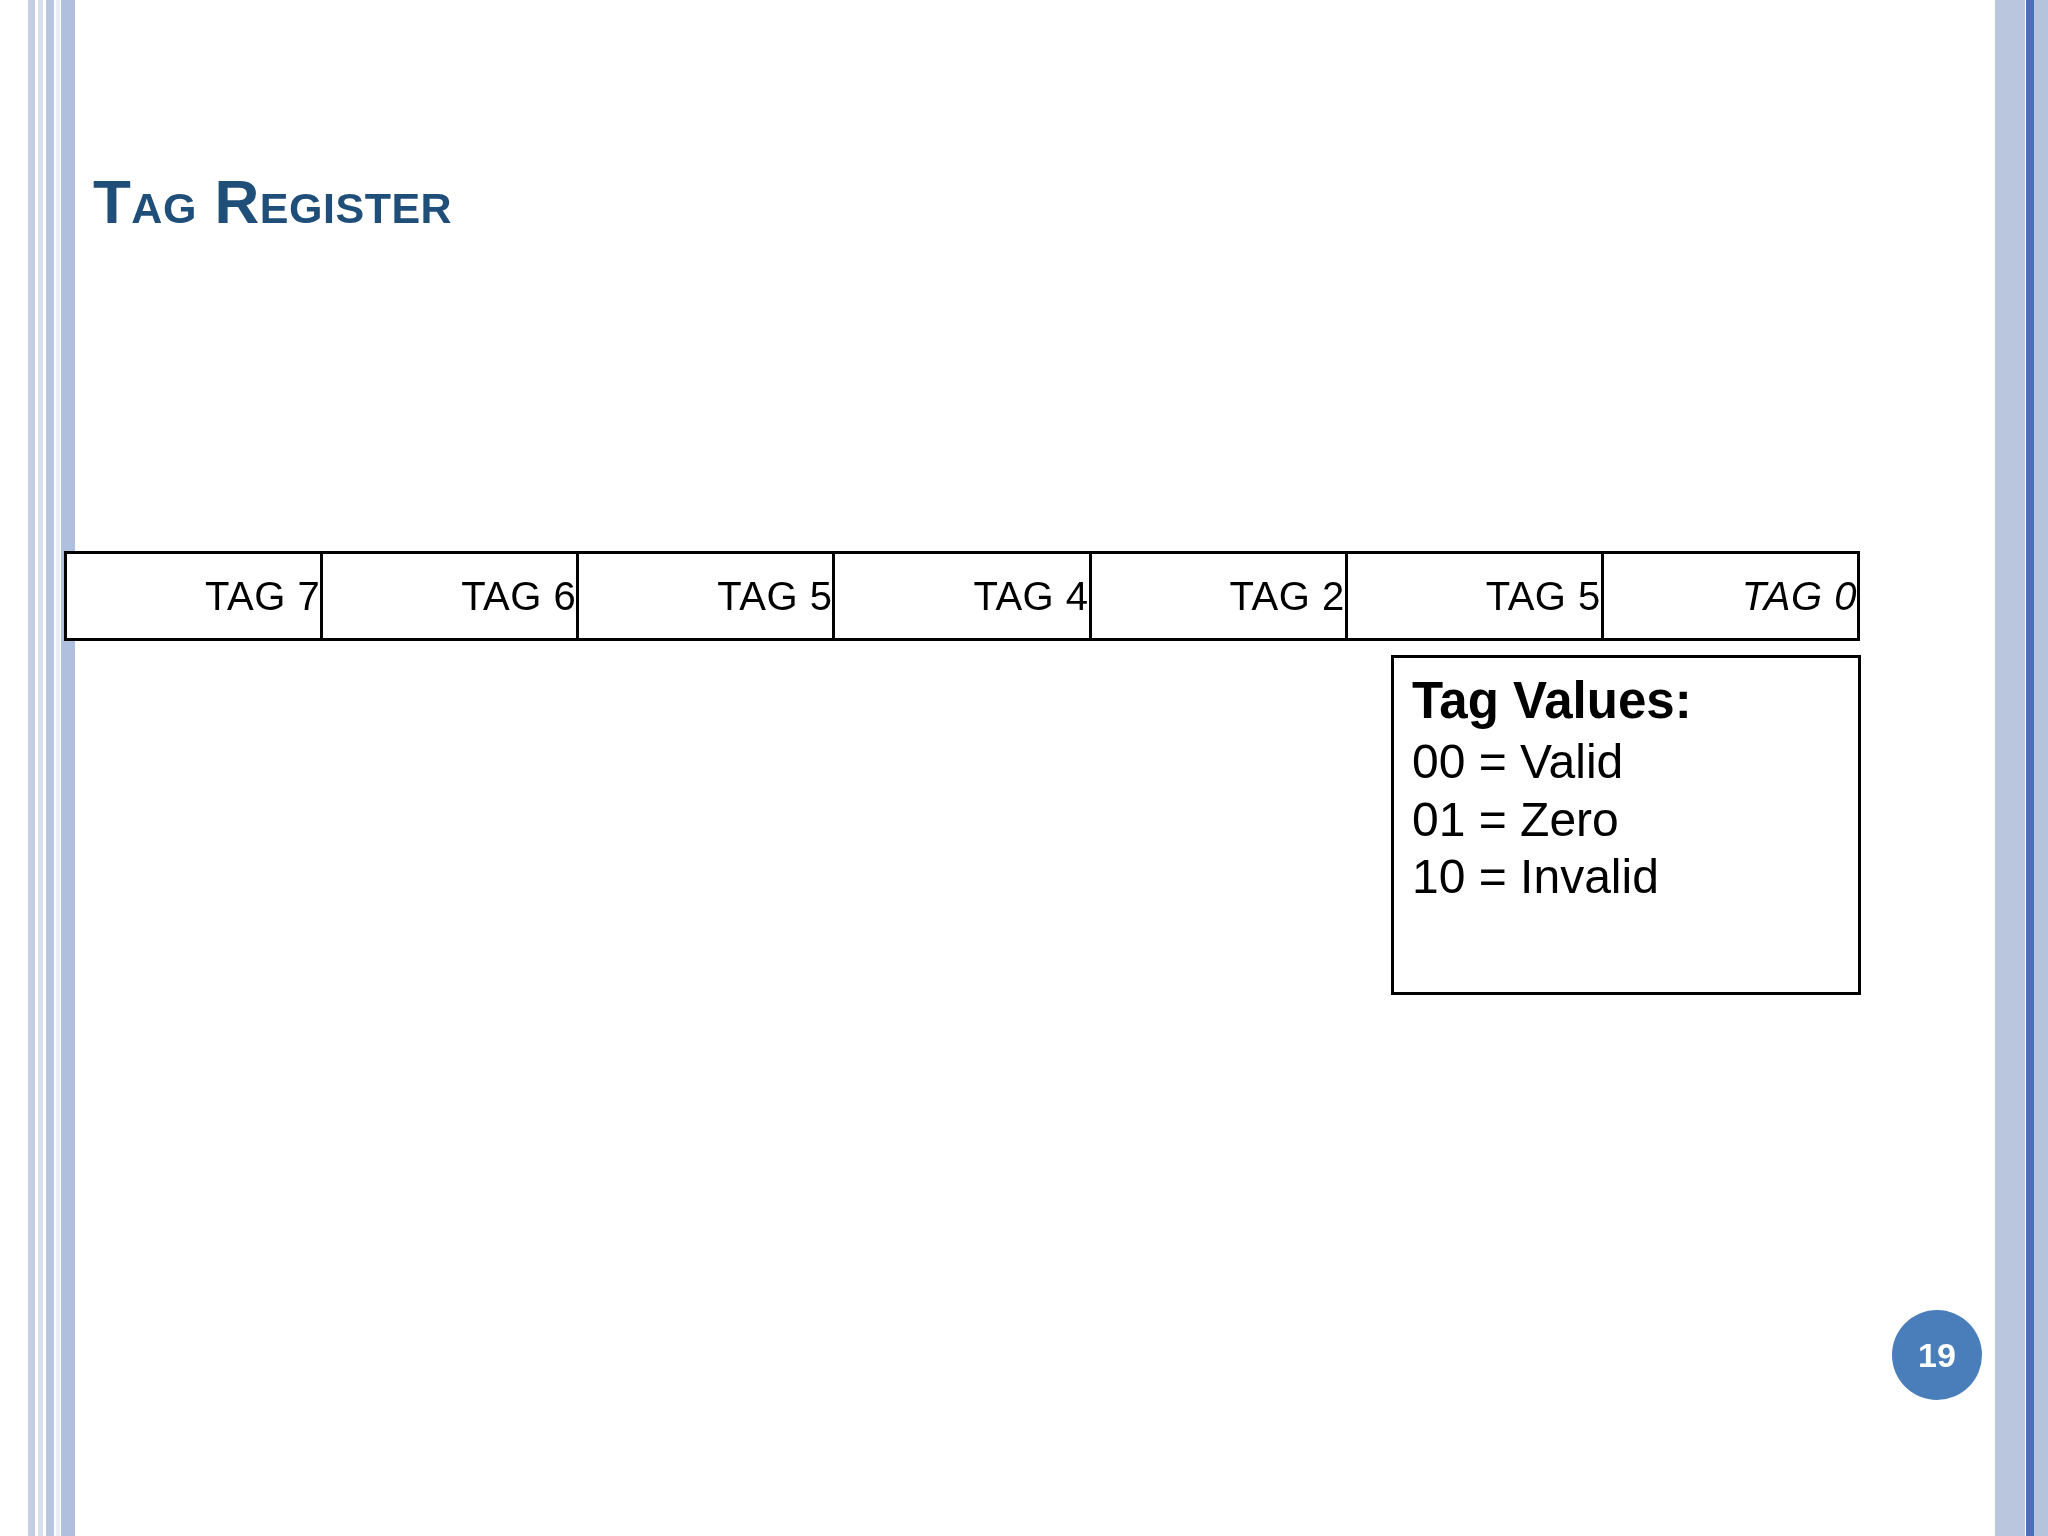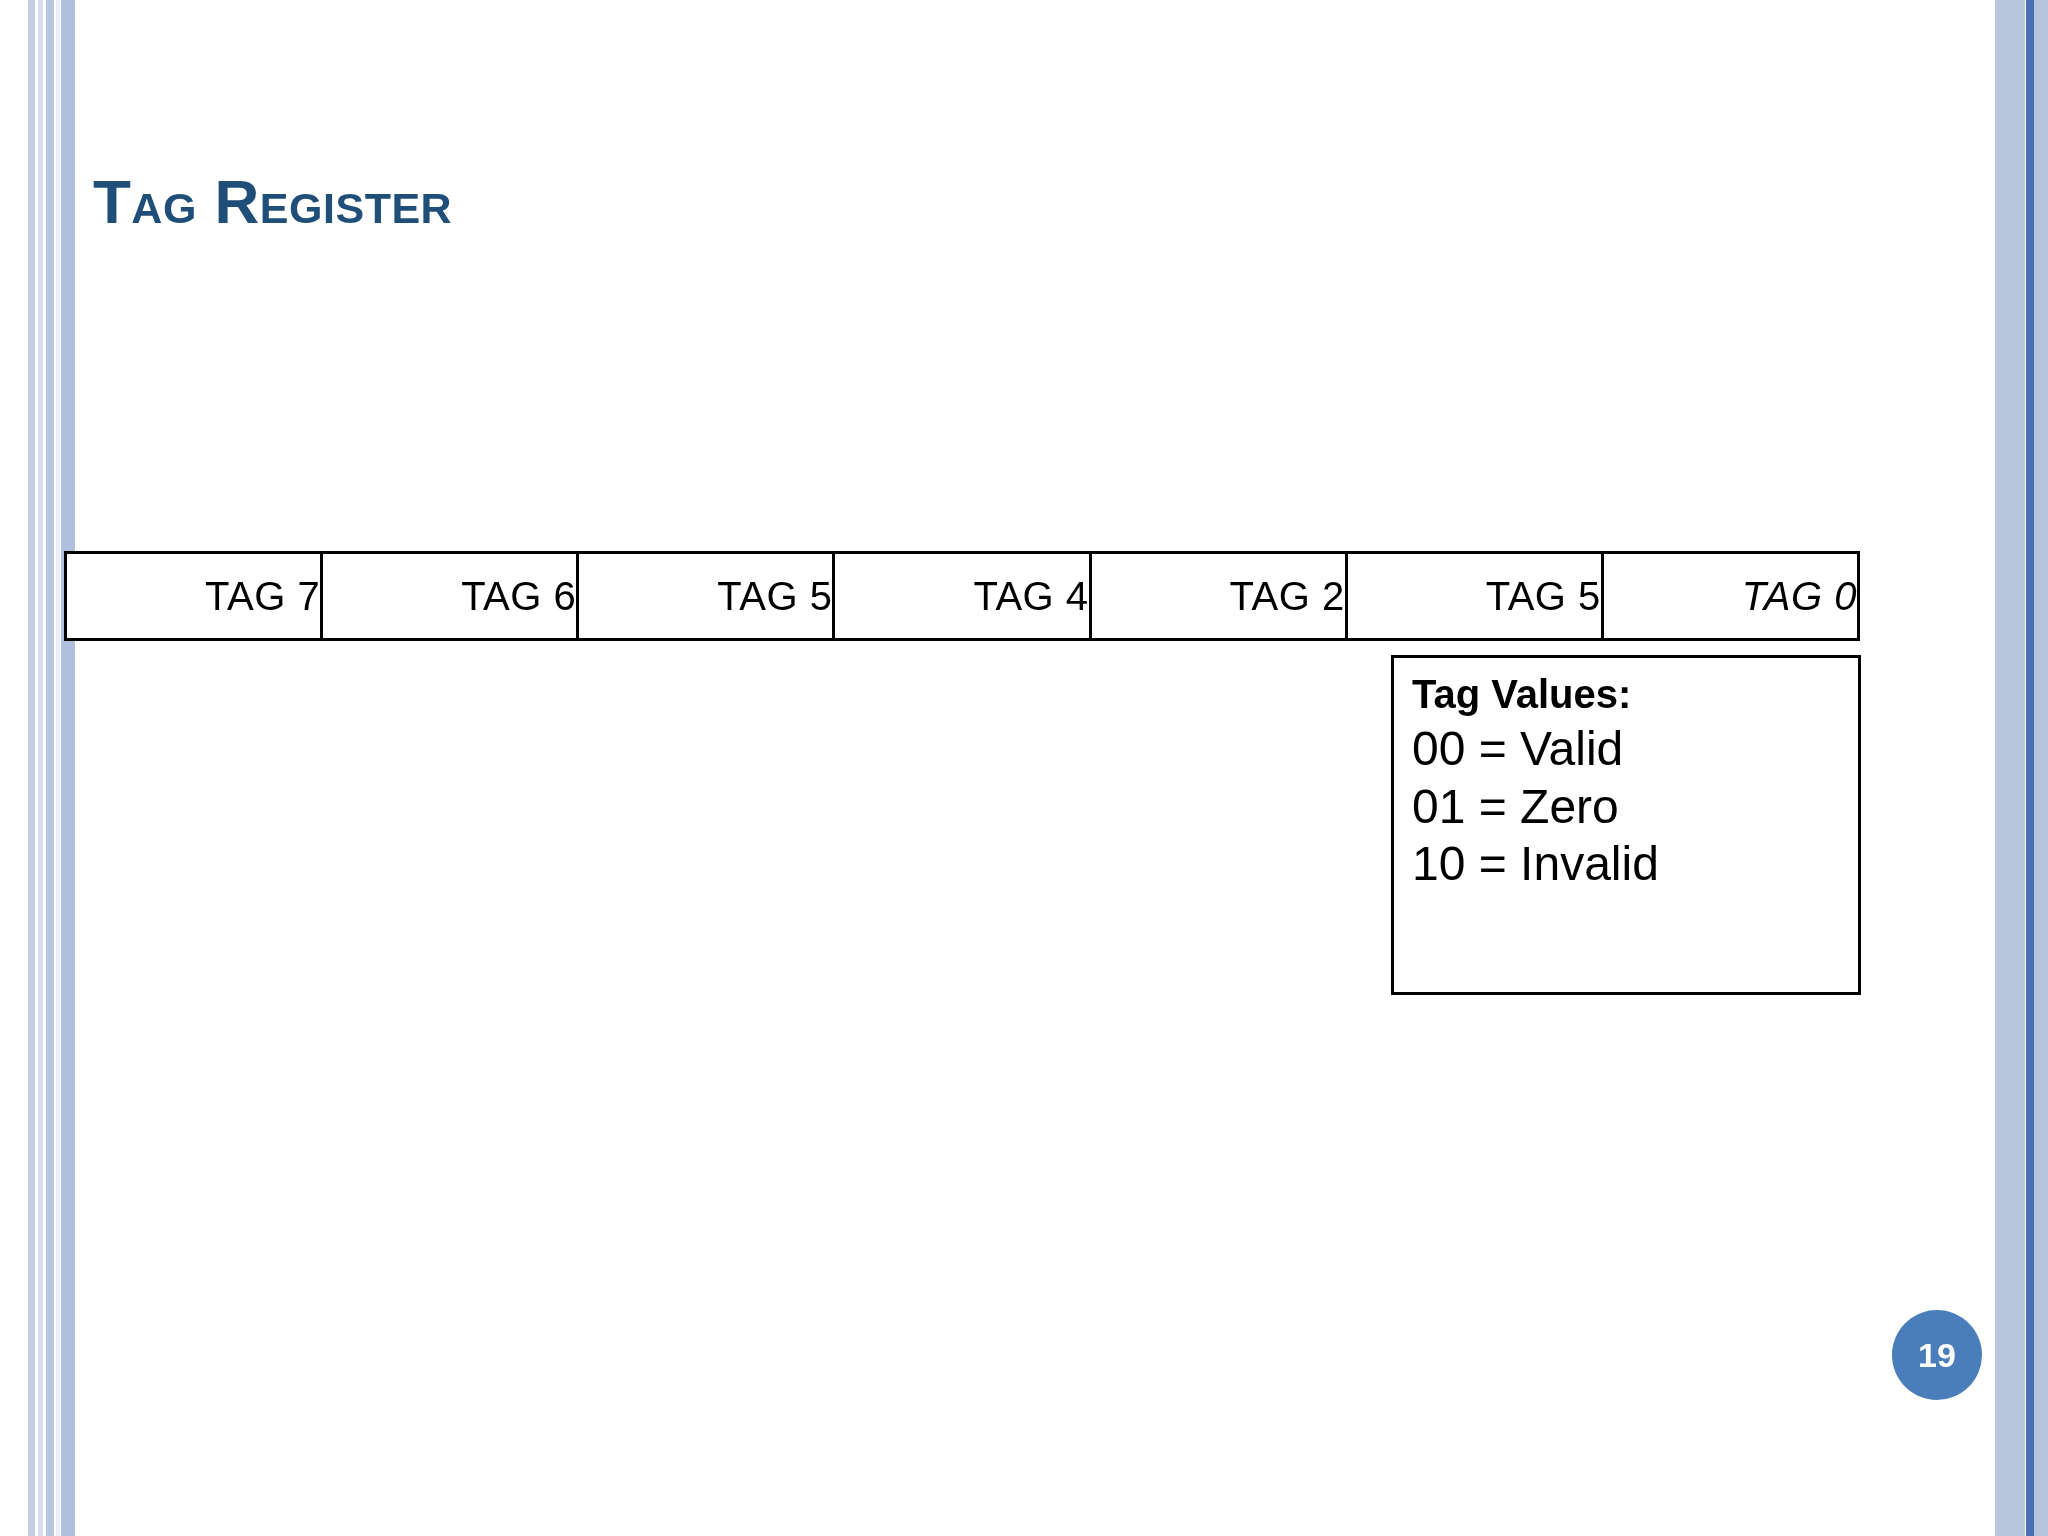--- a/index.html
+++ b/index.html
@@ -94,21 +94,21 @@
     top: 655px;
     width: 470px;
     height: 340px;
     border: 3px solid #000000;
     box-sizing: border-box;
     background: #ffffff;
     padding: 12px 0 0 18px;
   }
   #tag-values-title {
     font-family: "Liberation Sans", sans-serif;
-    font-size: 40px;
+    font-size: 51px;
     font-weight: bold;
     color: #000000;
     line-height: 1.2;
     margin-bottom: 2px;
   }
   .tag-values-line {
     font-family: "Liberation Sans", sans-serif;
     font-size: 48px;
     font-weight: normal;
     color: #000000;

